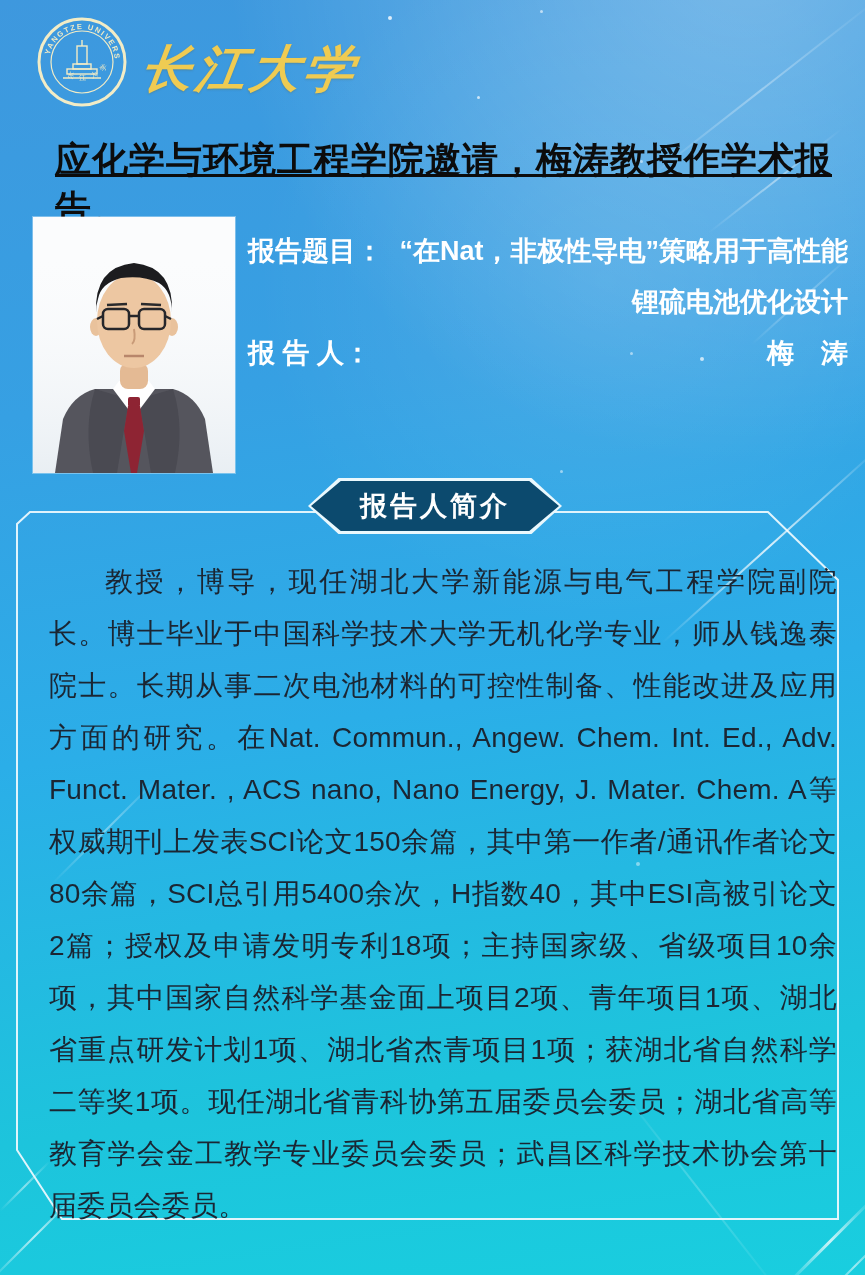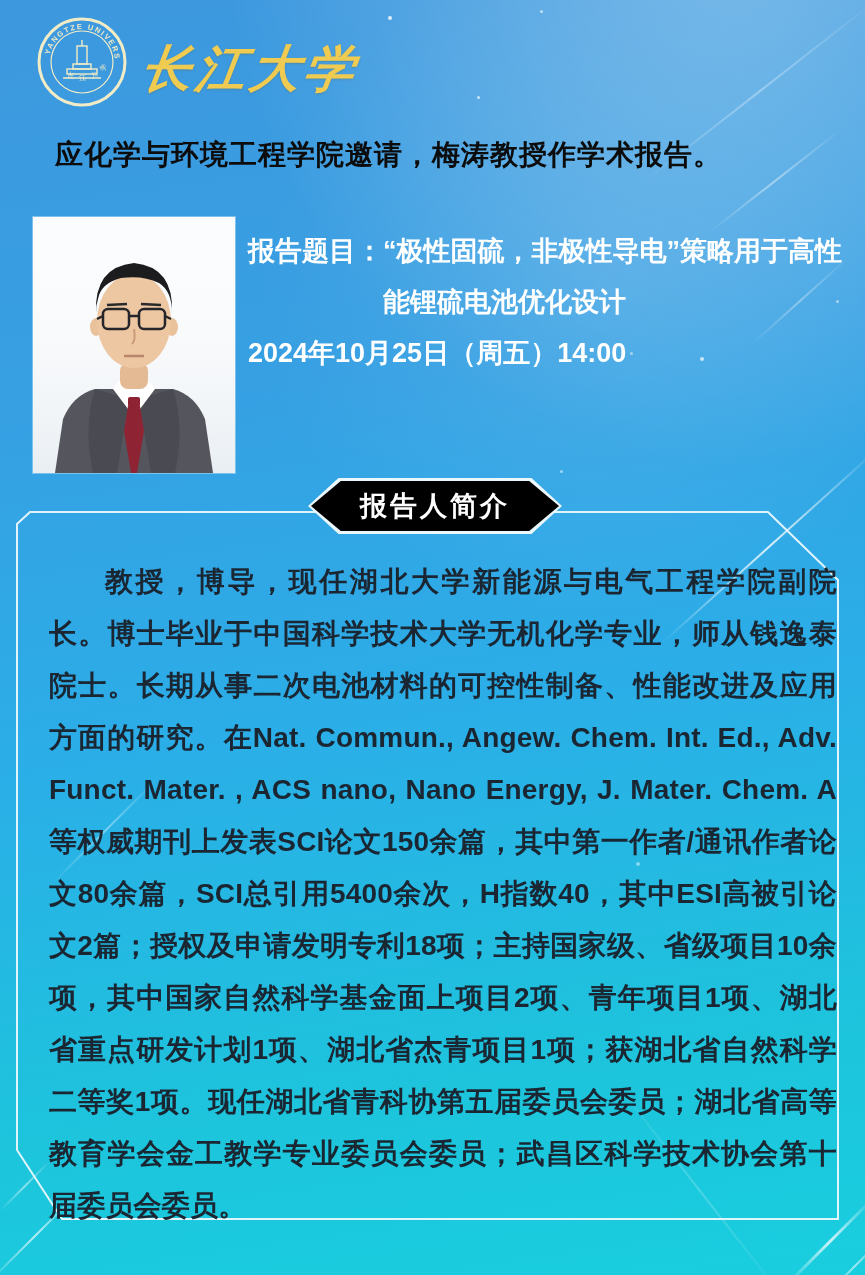--- a/index.html
+++ b/index.html
@@ -12,43 +12,43 @@
   
   .streak{position:absolute;height:2px;border-radius:2px;
     background:linear-gradient(90deg,rgba(255,255,255,0),rgba(255,255,255,.95),rgba(255,255,255,0));}
   .dot{position:absolute;background:#fff;border-radius:50%;}
   
   .logo{position:absolute;left:36px;top:16px;display:flex;align-items:center;}
   .calligraphy{font-family:"DejaVu Serif",serif;font-style:italic;font-weight:bold;
     font-size:50px;color:#EFCB52;margin-left:14px;margin-top:14px;transform:skewX(-8deg);
     text-shadow:0 1px 2px rgba(110,80,0,.25);letter-spacing:4px;}
   
-  .headline{position:absolute;left:55px;top:136px;font-size:28px;font-weight:bold;
-    color:#0C0C0C;letter-spacing:1px;}
+  .headline{position:absolute;left:55px;top:136px;font-size:36px;font-weight:bold;
+    color:#0C0C0C;letter-spacing:1px;text-decoration:underline;}
   
   .photo{position:absolute;left:33px;top:217px;width:202px;height:256px;box-shadow:0 0 0 1px rgba(255,255,255,.35);}
   
   .details{position:absolute;left:248px;top:226px;width:600px;color:#FFFFFF;
-    font-size:27px;font-weight:bold;}
+    font-size:27px;font-weight:bold;text-align:right;}
   .row{display:flex;align-items:flex-start;line-height:51px;}
   .row .lbl{flex:0 0 auto;white-space:pre;}
   .row .val{flex:1;}
   
   .badge-outer{position:absolute;left:308px;top:478px;width:254px;height:56px;background:#EAF8FD;
     clip-path:polygon(12% 0,88% 0,100% 50%,88% 100%,12% 100%,0 50%);z-index:3;}
-  .badge-inner{position:absolute;left:3px;top:3px;right:3px;bottom:3px;background:#000000;
+  .badge-inner{position:absolute;left:3px;top:3px;right:3px;bottom:3px;background:#0c4a6e;
     clip-path:polygon(12% 0,88% 0,100% 50%,88% 100%,12% 100%,0 50%);
     display:flex;align-items:center;justify-content:center;}
   .badge-text{color:#FFFFFF;font-size:27px;font-weight:bold;letter-spacing:3px;}
   
   .panel-svg{position:absolute;left:0;top:0;z-index:1;}
   
   .bio{position:absolute;left:49px;top:556px;width:788px;z-index:2;
     font-size:28px;line-height:52px;color:#1B2633;text-align:justify;
-    text-indent:2em;letter-spacing:.2px;font-weight:bold;}
+    text-indent:2em;letter-spacing:.2px;}
 </style>
 </head>
 <body>
 
 <div class="poster">
 
   <div class="streak" style="left:610px;top:90px;width:300px;transform:rotate(-38deg);opacity:.35;"></div>
   <div class="streak" style="left:690px;top:180px;width:170px;transform:rotate(-38deg);opacity:.45;"></div>
   <div class="streak" style="left:735px;top:300px;width:130px;transform:rotate(-42deg);opacity:.35;"></div>
   <div class="streak" style="left:625px;top:545px;width:290px;transform:rotate(-42deg);opacity:.85;z-index:2;"></div>
@@ -134,26 +134,29 @@
       <line x1="132" y1="99" x2="138" y2="102"></line>
     </g>
 
     <path d="M101 112 Q103 124 99 127" fill="none" stroke="#C99B78" stroke-width="2"></path>
     <line x1="91" y1="139" x2="111" y2="139" stroke="#B8866B" stroke-width="2.5"></line>
   </svg>
 
   <div class="details">
     <div class="row">
       <span class="lbl">报告题目：</span>
-      <span class="val">“极性固硫，非极性导电”策略用于高性能锂硫电池优化设计</span>
+      <span class="val">“在Nat，非极性导电”策略用于高性能锂硫电池优化设计</span>
     </div>
     <div class="row">
-      <span class="val">2024年10月25日（周五）14:00</span>
     </div>
     <div class="row">
+    </div>
+    <div class="row">
+      <span class="lbl">报 告 人：</span>
+      <span class="val">梅　涛</span>
     </div>
   </div>
 
   <svg class="panel-svg" width="865" height="1275" viewBox="0 0 865 1275">
     <polygon points="30,512 768,512 838,580 838,1219 62,1219 17,1150 17,524" fill="none" stroke="#EAF8FD" stroke-width="2" stroke-opacity=".95"></polygon>
   </svg>
 
   <div class="badge-outer">
     <div class="badge-inner">
       <span class="badge-text">报告人简介</span>

